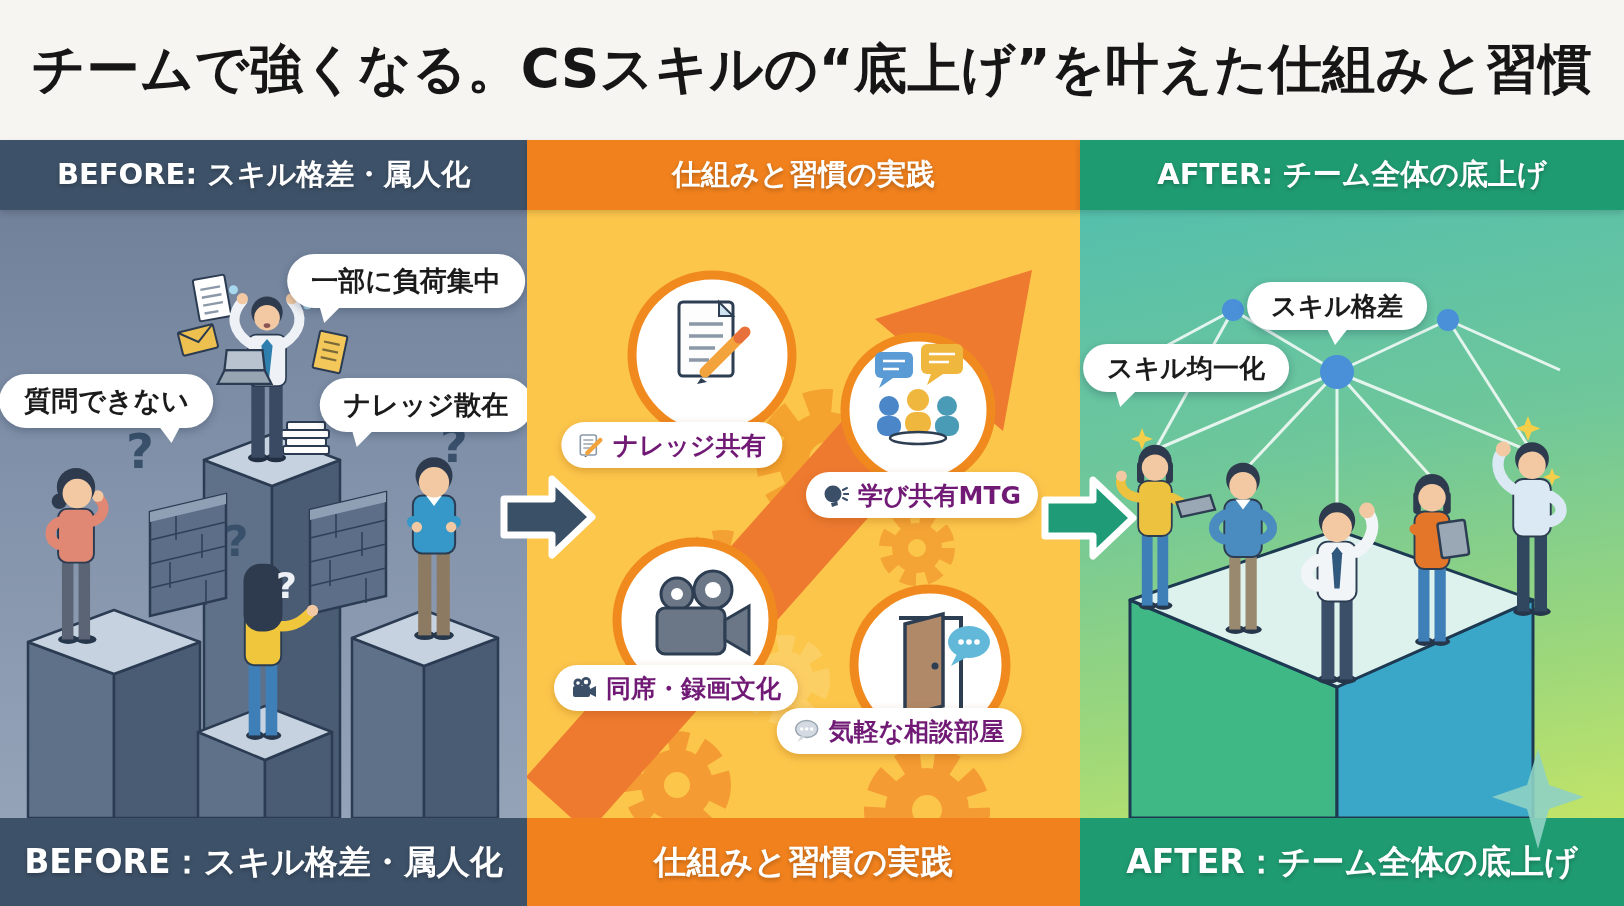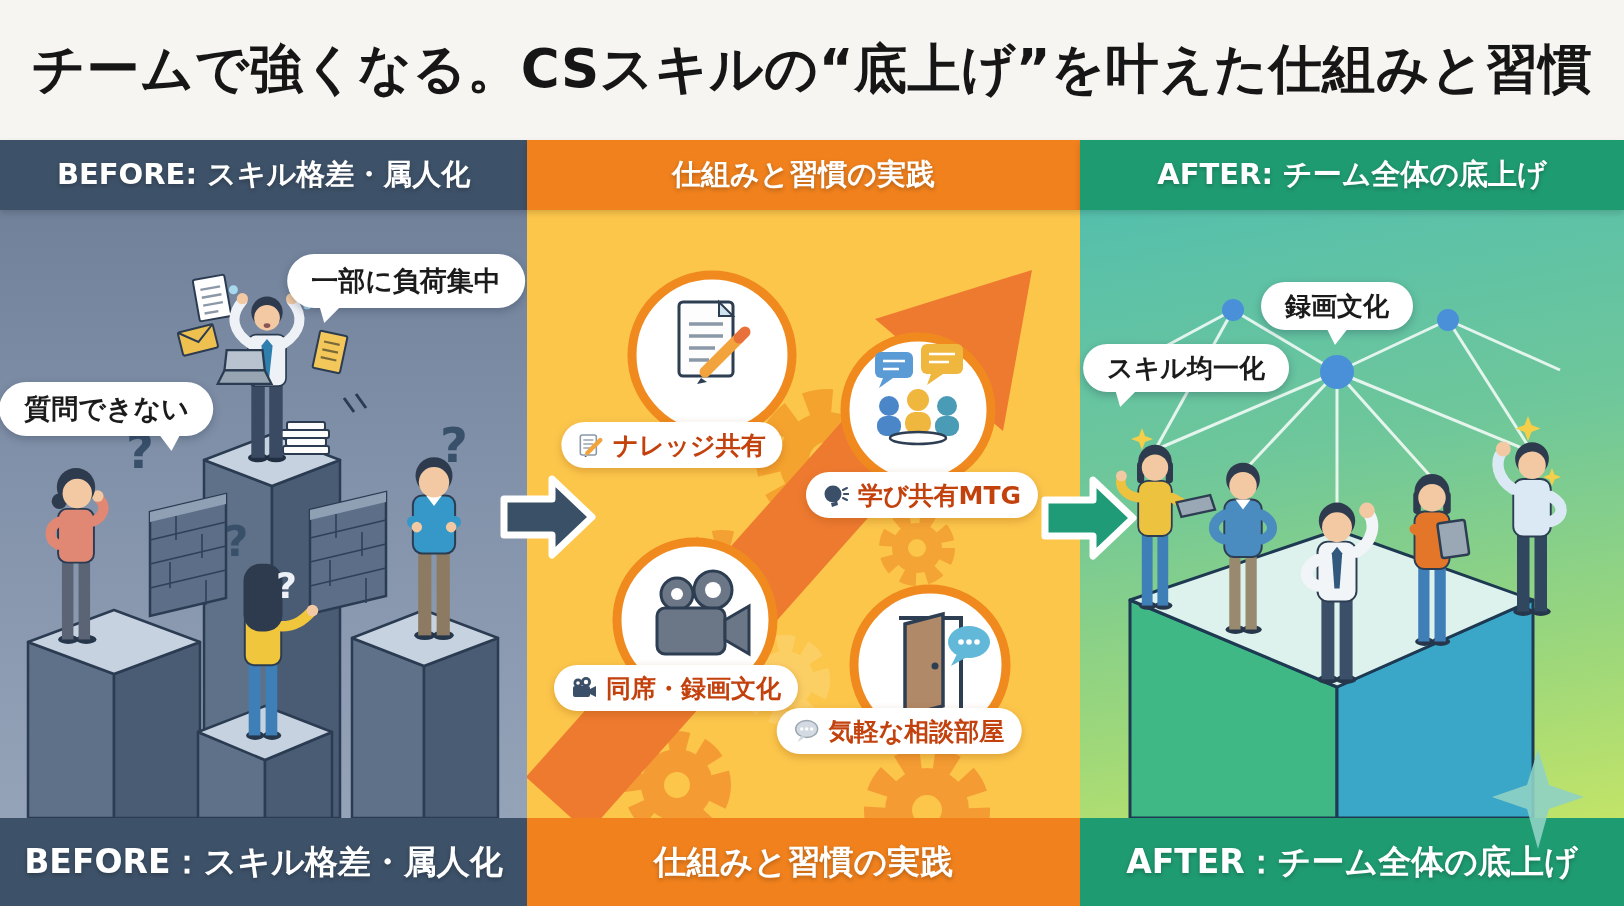--- a/index.html
+++ b/index.html
@@ -37,21 +37,21 @@
     font-size:27px;font-weight:700;color:#1b1b1b;white-space:nowrap;z-index:3;
     box-shadow:0 3px 9px rgba(20,40,60,.28);}
   .after .bubble{height:48px;font-size:26px;}
   .bubble::after{content:"";position:absolute;bottom:-15px;width:0;height:0;
     border-left:9px solid transparent;border-right:14px solid transparent;border-top:18px solid #fff;}
   .tail-left::after{left:30px;transform:skewX(-12deg);}
   .tail-right::after{right:30px;transform:skewX(14deg);}
   .tail-center::after{left:50%;margin-left:-11px;}
 
   .pill{position:absolute;transform:translateX(-50%);background:#fff;border-radius:24px;height:46px;
-    display:flex;align-items:center;gap:9px;padding:0 17px;font-size:25px;font-weight:700;color:#c2410c;
+    display:flex;align-items:center;gap:9px;padding:0 17px;font-size:25px;font-weight:700;color:#701a75;
     white-space:nowrap;z-index:3;box-shadow:0 3px 8px rgba(140,70,0,.28);}
   .pill svg{flex:0 0 auto;}
 
   .trans-arrow{position:absolute;z-index:6;width:96px;height:88px;}
   .sparkle-big{position:absolute;z-index:5;}
 </style>
 </head>
 <body>
 
 <div class="canvas">
@@ -185,22 +185,25 @@
         <g font-weight="bold">
           <text x="126" y="258" font-size="48" fill="#39506b">?</text>
           <text x="440" y="252" font-size="48" fill="#39506b">?</text>
           <text x="224" y="346" font-size="42" fill="#39506b">?</text>
           <text x="276" y="388" font-size="36" fill="#eef2f7">?</text>
         </g>
       </svg>
       <div class="bubble tail-left" style="left:406px;top:44px;">
         <span>一部に負荷集中</span>
       </div>
-      <div class="bubble tail-right" style="left:106px;top:172px;padding-left:25px;">
+      <div class="bubble tail-right" style="left:106px;top:164px;padding-left:25px;">
         <span>質問できない</span>
+      </div>
+      <div class="bubble tail-left" style="left:426px;top:168px;">
+        <span>ナレッジ散在</span>
       </div>
     </div>
     <div class="panel-footer">
       <span>BEFORE：スキル格差・属人化</span>
     </div>
   </section>
 
   <section class="panel practice">
     <div class="panel-header">
       <span>仕組みと習慣の実践</span>
@@ -441,21 +444,21 @@
             <rect x="2" y="-64" width="10" height="62" fill="#31465f"></rect>
           <rect x="-15" y="-108" width="30" height="46" rx="8" fill="#dbe9f4" stroke="#2d3e53" stroke-width="1.5"></rect>
           <path d="M-15,-100 C-28,-108 -30,-122 -24,-130" stroke="#dbe9f4" stroke-width="9" fill="none" stroke-linecap="round"></path>
           <circle cx="-23" cy="-132" r="6" fill="#f2c9a2"></circle>
           <path d="M15,-94 C26,-88 26,-78 15,-74" stroke="#dbe9f4" stroke-width="9" fill="none" stroke-linecap="round"></path>
           <circle cx="0" cy="-124" r="13.5" fill="#2e3b4e"></circle>
             <circle cx="0" cy="-119" r="11" fill="#f2c9a2"></circle>
         </g>
       </svg>
       <div class="bubble tail-center" style="left:257px;top:72px;">
-        <span>録画文化</span>
+        <span>スキル格差</span>
       </div>
       <div class="bubble tail-left" style="left:106px;top:134px;">
         <span>スキル均一化</span>
       </div>
     </div>
     <svg class="sparkle-big" style="left:408px;top:605px;" width="100" height="110" viewBox="0 0 100 110">
       <path d="M50,4 L61,40 L96,52 L61,64 L50,104 L39,64 L4,52 L39,40 Z" fill="#8fd2c4" opacity="0.9"></path>
     </svg>
     <div class="panel-footer">
       <span>AFTER：チーム全体の底上げ</span>

